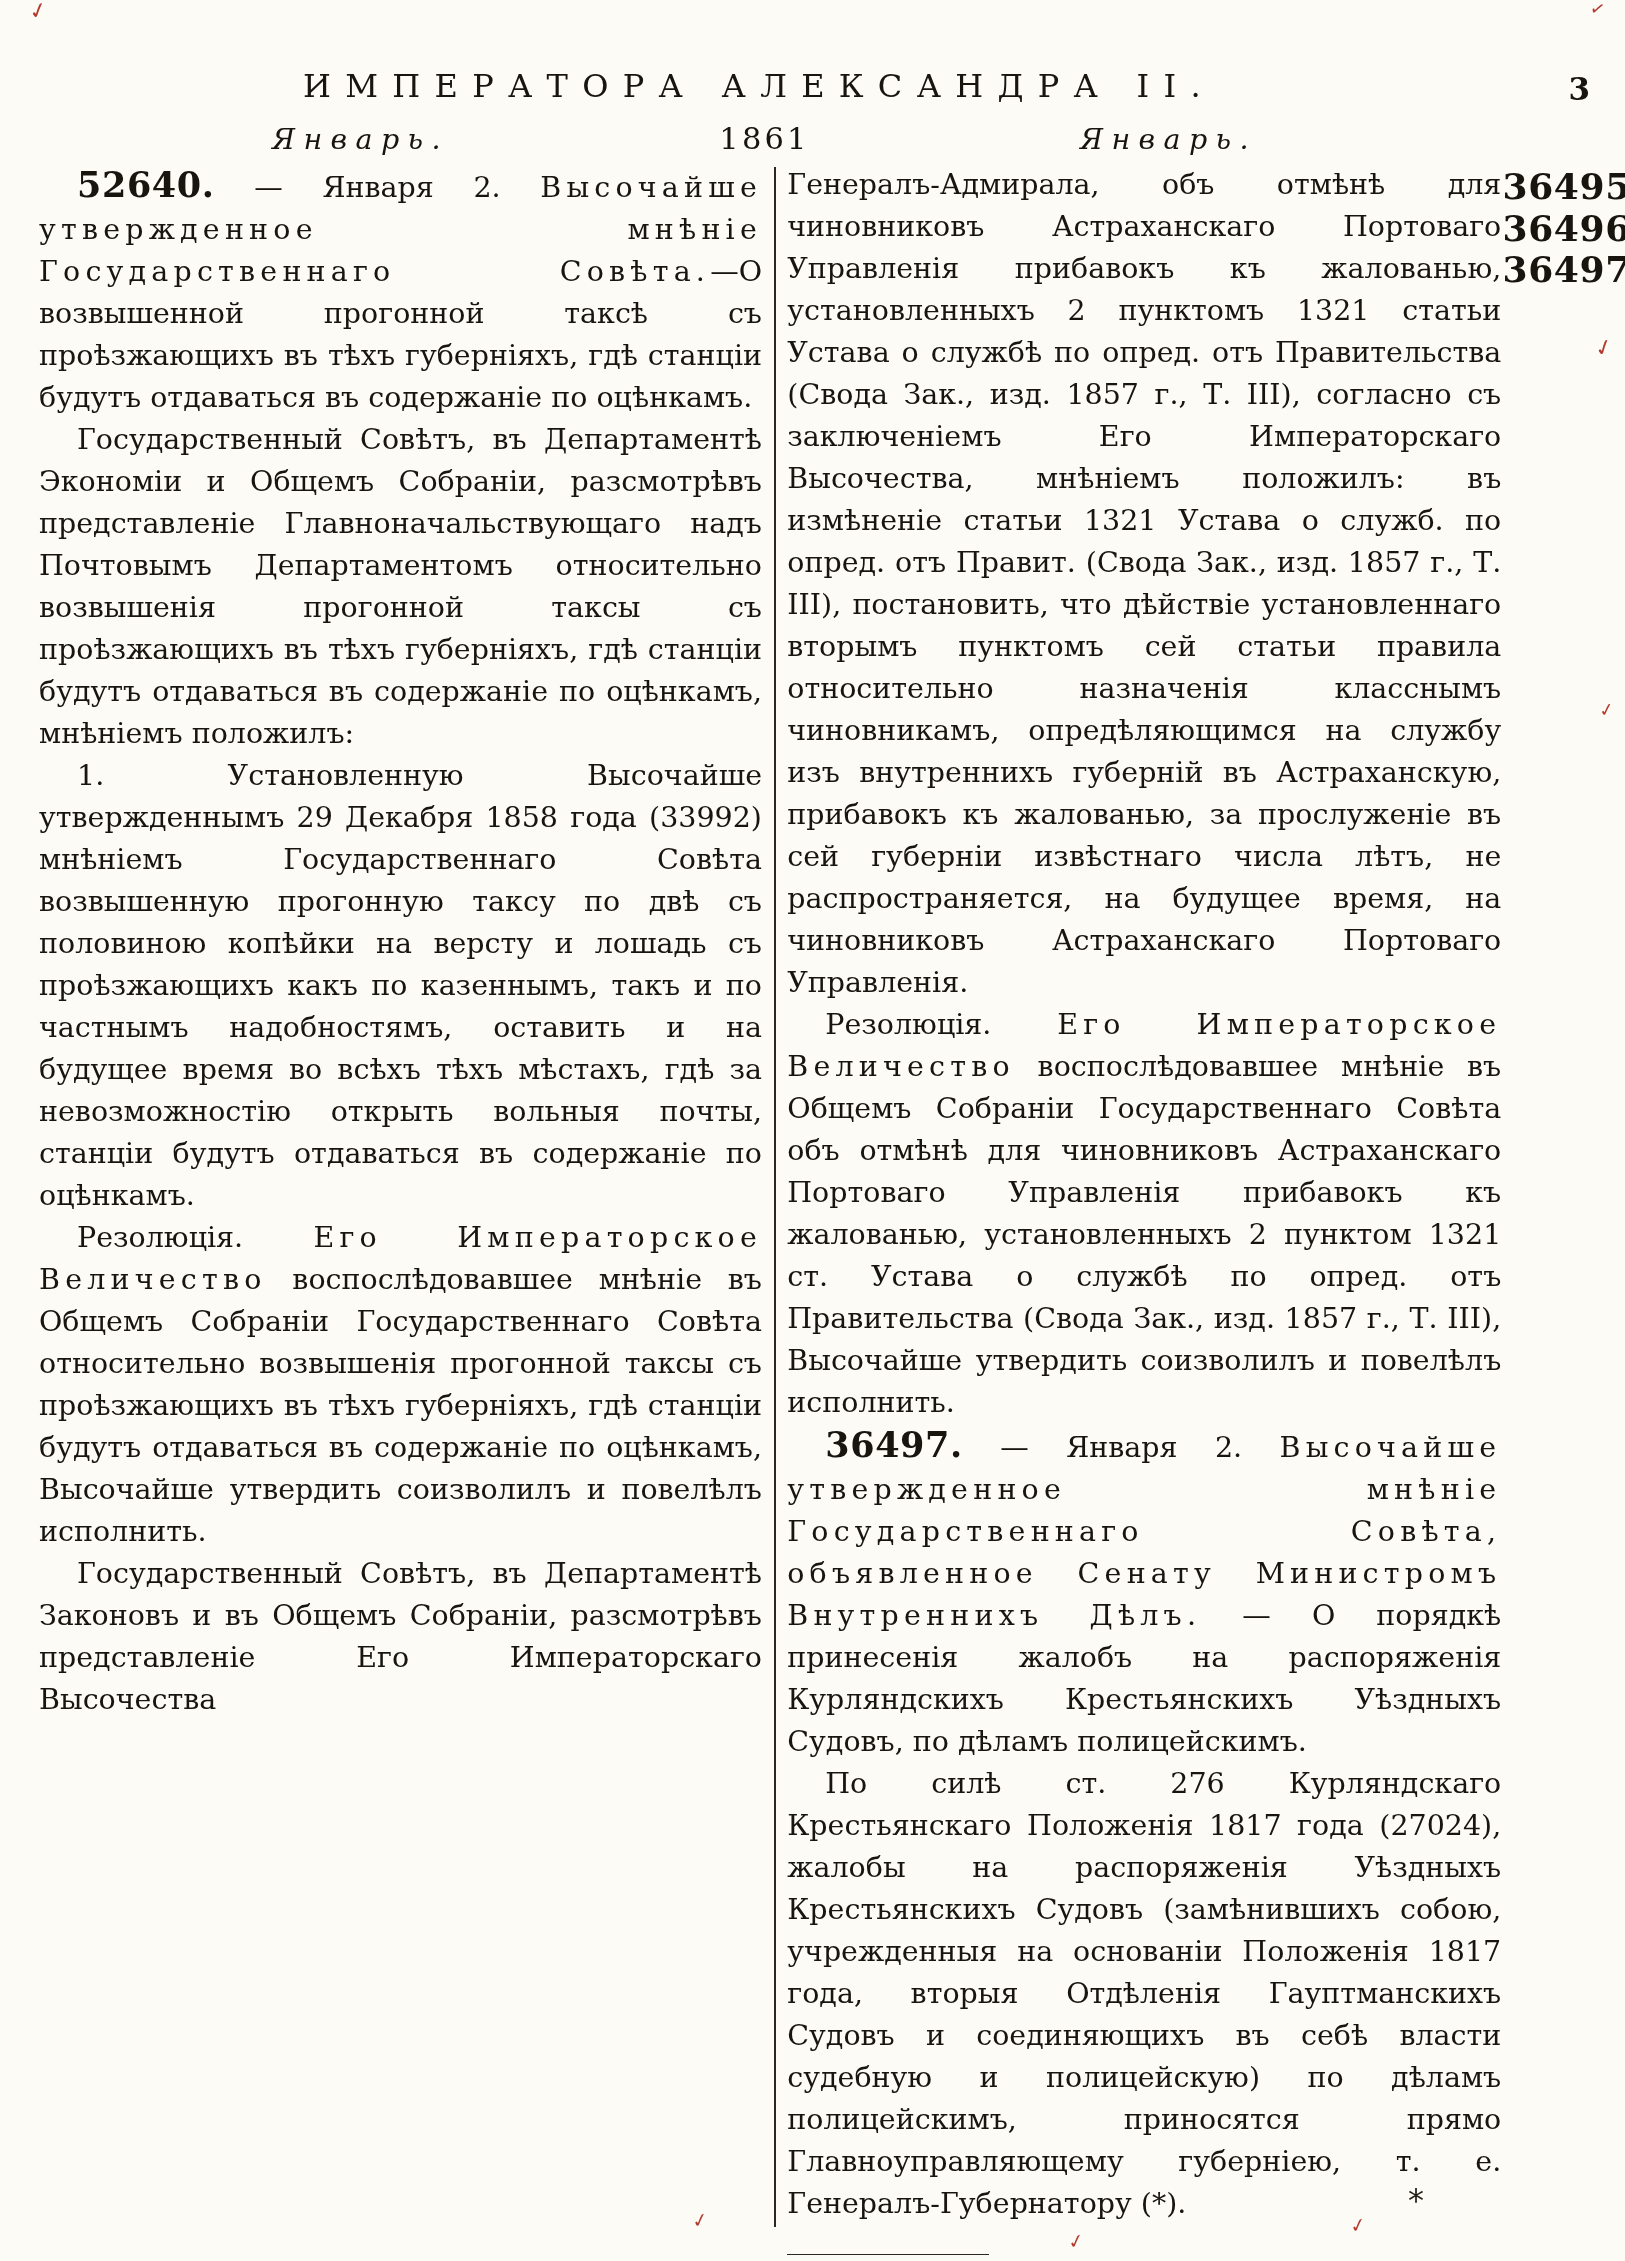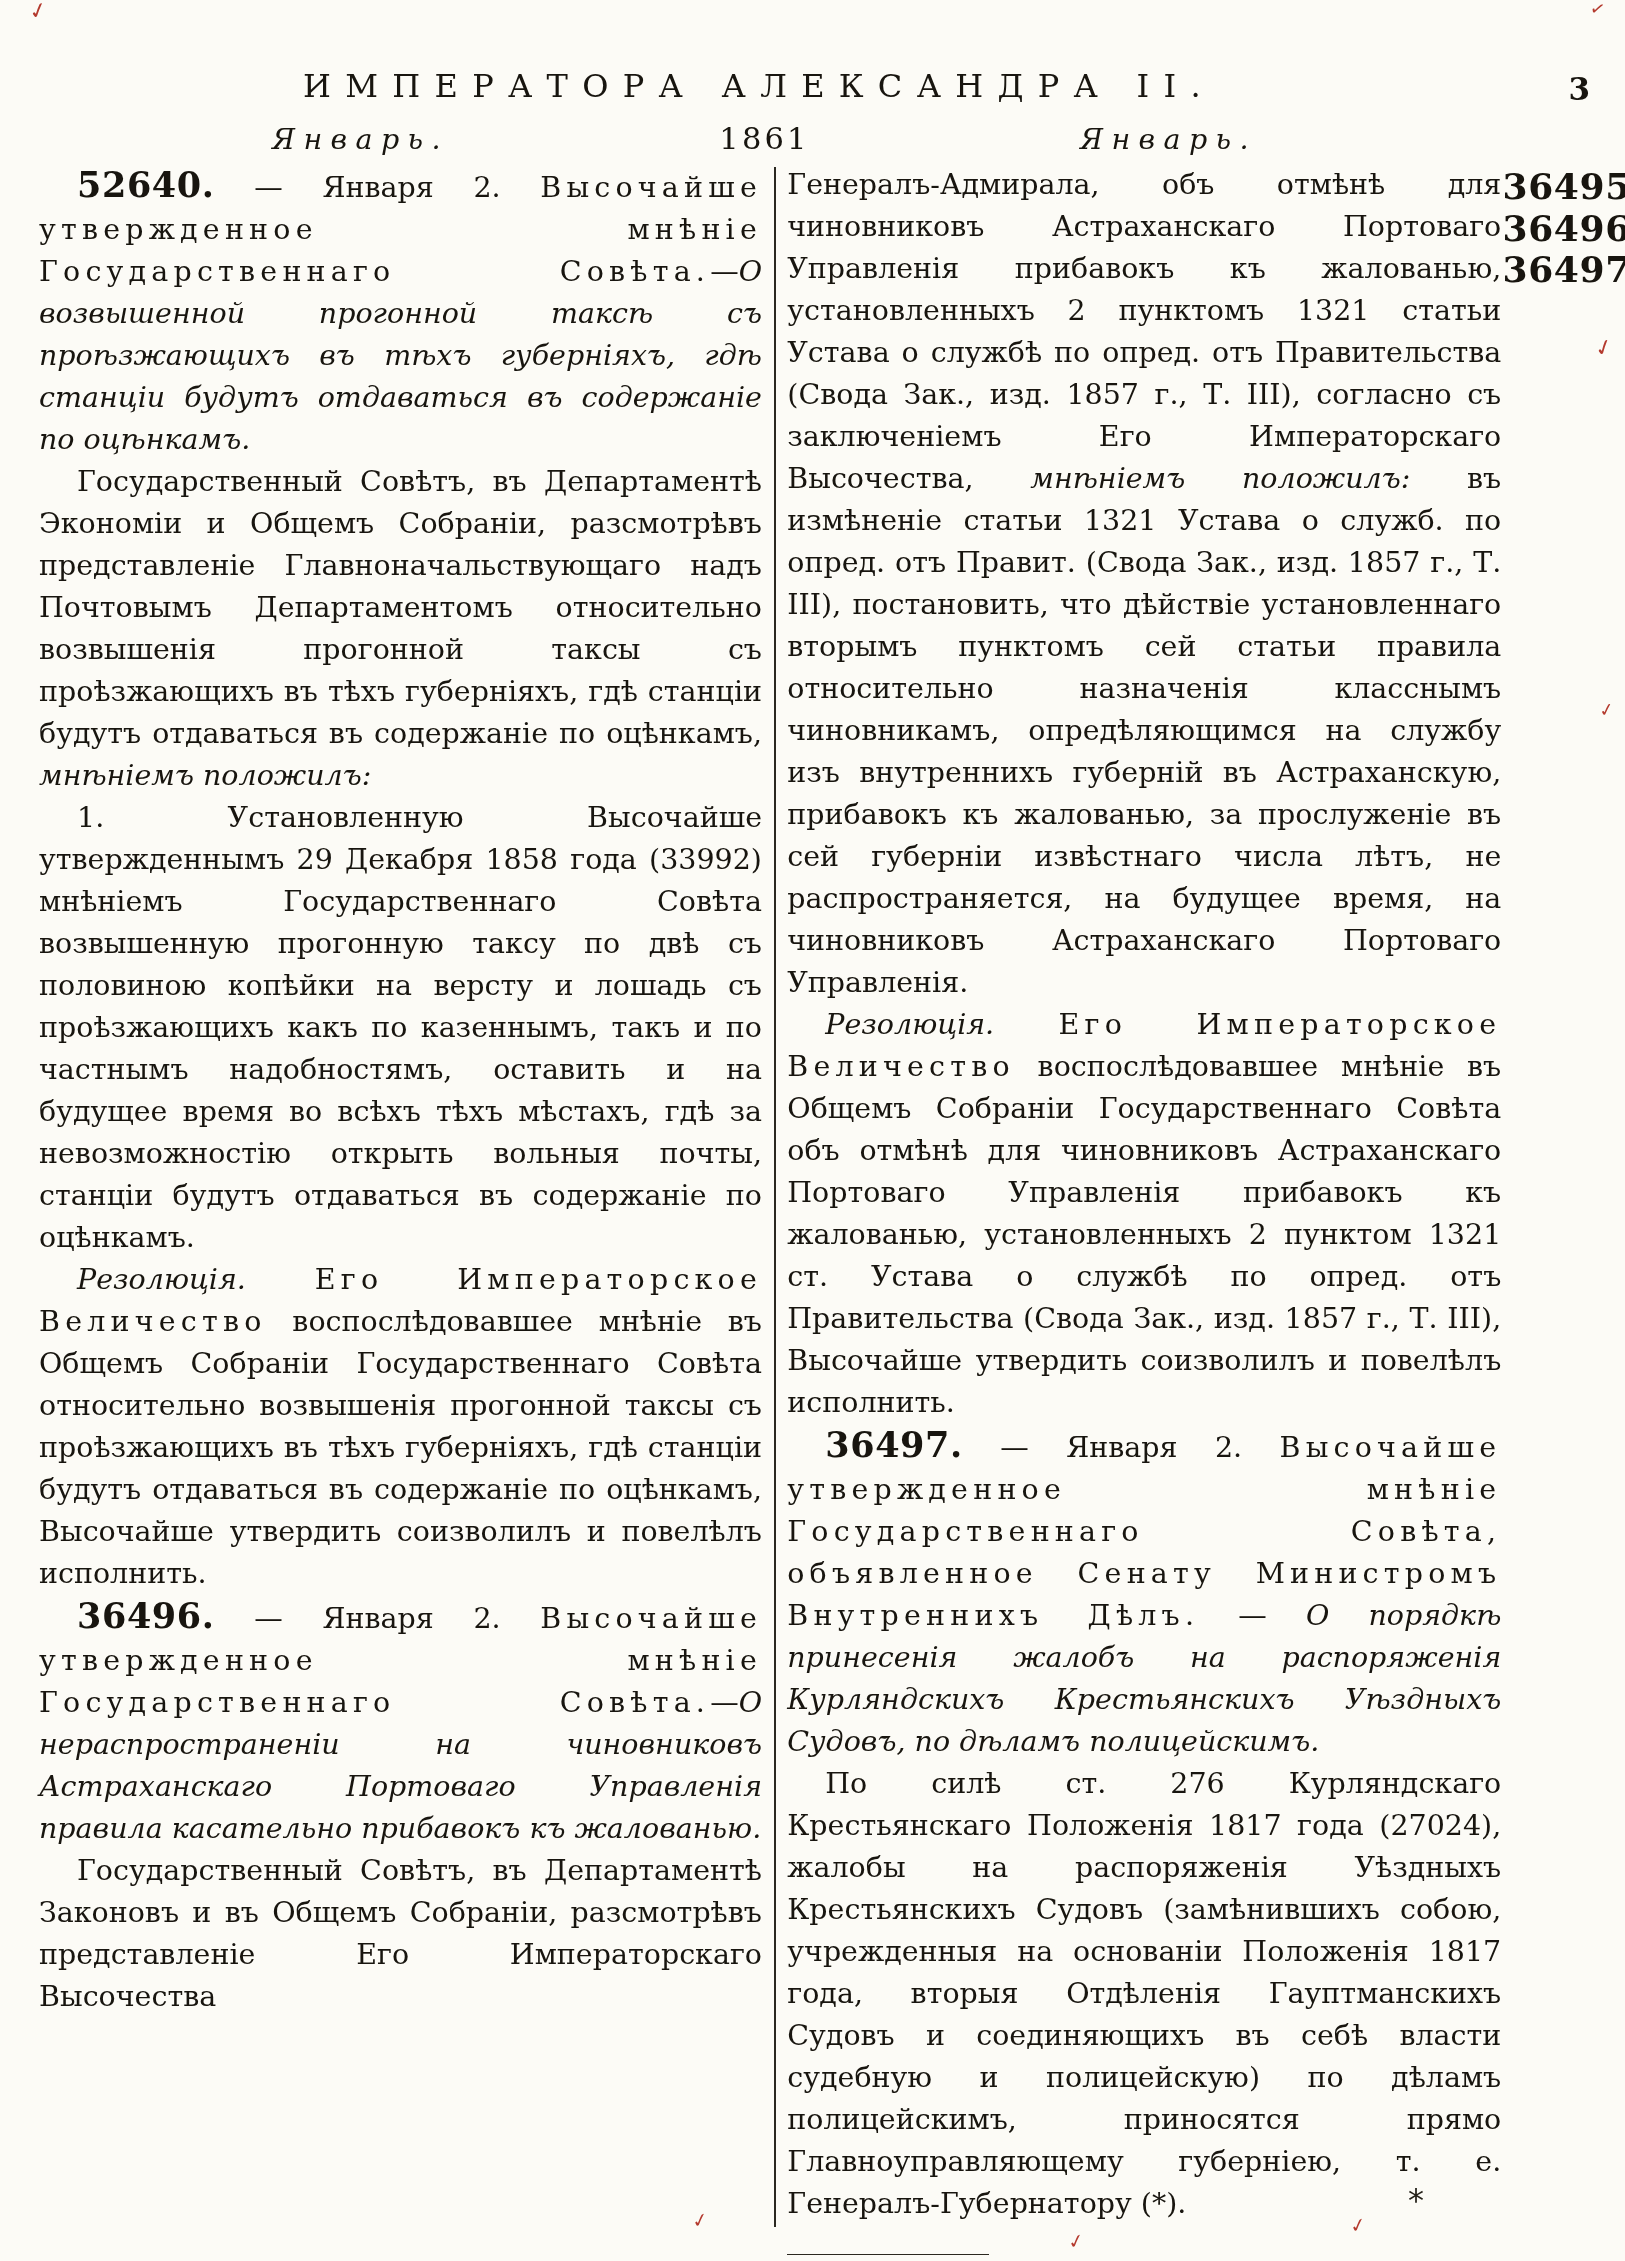--- a/index.html
+++ b/index.html
@@ -73,21 +73,21 @@
   }
   .col.right { width: 714px; }
   .divider {
     width: 1.9px;
     background: #2b2820;
     margin: 2.6px 11.7px 39px 11.7px;
   }
   .para { margin: 0; text-indent: 38px; }
   .para.cont { text-indent: 0; }
   .seg-n { }
-  .seg-i { font-style: italic; }
+  .seg-i { }
   .seg-sp { letter-spacing: 5.2px; }
   .seg-num { font-weight: bold; font-size: 35px; letter-spacing: 0.6px; }
   .margin-strip { position: relative; width: 121px; flex: none; }
   .margin-num {
     position: absolute;
     left: 1.3px;
     font-weight: bold;
     font-size: 36px;
     white-space: nowrap;
     letter-spacing: 0.6px;
@@ -126,21 +126,20 @@
     <span class="sub-year">1861</span>
     <span class="sub-month">Январь.</span>
   </div>
 
   <div class="content">
     <div class="col left">
         <p class="para law"><span class="seg-num">52640.</span><span class="seg-n"> — Января 2. </span><span class="seg-sp">Высочайше утвержденное мнѣніе Государственнаго Совѣта.</span><span class="seg-n">—</span><span class="seg-i">О возвышенной прогонной таксѣ съ проѣзжающихъ въ тѣхъ губерніяхъ, гдѣ станціи будутъ отдаваться въ содержаніе по оцѣнкамъ.</span></p>
         <p class="para body"><span class="seg-n">Государственный Совѣтъ, въ Департаментѣ Экономіи и Общемъ Собраніи, разсмотрѣвъ представленіе Главноначальствующаго надъ Почтовымъ Департаментомъ относительно возвышенія прогонной таксы съ проѣзжающихъ въ тѣхъ губерніяхъ, гдѣ станціи будутъ отдаваться въ содержаніе по оцѣнкамъ, </span><span class="seg-i">мнѣніемъ положилъ:</span></p>
         <p class="para body"><span class="seg-n">1. Установленную Высочайше утвержденнымъ 29 Декабря 1858 года (33992) мнѣніемъ Государственнаго Совѣта возвышенную прогонную таксу по двѣ съ половиною копѣйки на версту и лошадь съ проѣзжающихъ какъ по казеннымъ, такъ и по частнымъ надобностямъ, оставить и на будущее время во всѣхъ тѣхъ мѣстахъ, гдѣ за невозможностію открыть вольныя почты, станціи будутъ отдаваться въ содержаніе по оцѣнкамъ.</span></p>
         <p class="para body"><span class="seg-i">Резолюція.</span><span class="seg-n"> </span><span class="seg-sp">Его Императорское Величество</span><span class="seg-n"> воспослѣдовавшее мнѣніе въ Общемъ Собраніи Государственнаго Совѣта относительно возвышенія прогонной таксы съ проѣзжающихъ въ тѣхъ губерніяхъ, гдѣ станціи будутъ отдаваться въ содержаніе по оцѣнкамъ, Высочайше утвердить соизволилъ и повелѣлъ исполнить.</span></p>
-        <p class="para law"><span class="seg-num">36496.</span><span class="seg-n"> — Января 2. </span><span class="seg-sp">Высочайше утвержденное мнѣніе Государственнаго Совѣта.</span><span class="seg-n">—</span><span class="seg-i">О нераспространеніи на чиновниковъ Астраханскаго Портоваго Управленія правила касательно прибавокъ къ жалованью.</span></p>
         <p class="para body"><span class="seg-n">Государственный Совѣтъ, въ Департаментѣ Законовъ и въ Общемъ Собраніи, разсмотрѣвъ представленіе Его Императорскаго Высочества</span></p>
       </div>
     <div class="divider"></div>
     <div class="col right">
         <p class="para cont"><span class="seg-n">Генералъ-Адмирала, объ отмѣнѣ для чиновниковъ Астраханскаго Портоваго Управленія прибавокъ къ жалованью, установленныхъ 2 пунктомъ 1321 статьи Устава о службѣ по опред. отъ Правительства (Свода Зак., изд. 1857 г., Т. III), согласно съ заключеніемъ Его Императорскаго Высочества, </span><span class="seg-i">мнѣніемъ положилъ:</span><span class="seg-n"> въ измѣненіе статьи 1321 Устава о служб. по опред. отъ Правит. (Свода Зак., изд. 1857 г., Т. III), постановить, что дѣйствіе установленнаго вторымъ пунктомъ сей статьи правила относительно назначенія класснымъ чиновникамъ, опредѣляющимся на службу изъ внутреннихъ губерній въ Астраханскую, прибавокъ къ жалованью, за прослуженіе въ сей губерніи извѣстнаго числа лѣтъ, не распространяется, на будущее время, на чиновниковъ Астраханскаго Портоваго Управленія.</span></p>
         <p class="para body"><span class="seg-i">Резолюція.</span><span class="seg-n"> </span><span class="seg-sp">Его Императорское Величество</span><span class="seg-n"> воспослѣдовавшее мнѣніе въ Общемъ Собраніи Государственнаго Совѣта объ отмѣнѣ для чиновниковъ Астраханскаго Портоваго Управленія прибавокъ къ жалованью, установленныхъ 2 пунктом 1321 ст. Устава о службѣ по опред. отъ Правительства (Свода Зак., изд. 1857 г., Т. III), Высочайше утвердить соизволилъ и повелѣлъ исполнить.</span></p>
         <p class="para law"><span class="seg-num">36497.</span><span class="seg-n"> — Января 2. </span><span class="seg-sp">Высочайше утвержденное мнѣніе Государственнаго Совѣта, объявленное Сенату Министромъ Внутреннихъ Дѣлъ.</span><span class="seg-n"> — </span><span class="seg-i">О порядкѣ принесенія жалобъ на распоряженія Курляндскихъ Крестьянскихъ Уѣздныхъ Судовъ, по дѣламъ полицейскимъ.</span></p>
         <p class="para body"><span class="seg-n">По силѣ ст. 276 Курляндскаго Крестьянскаго Положенія 1817 года (27024), жалобы на распоряженія Уѣздныхъ Крестьянскихъ Судовъ (замѣнившихъ собою, учрежденныя на основаніи Положенія 1817 года, вторыя Отдѣленія Гауптманскихъ Судовъ и соединяющихъ въ себѣ власти судебную и полицейскую) по дѣламъ полицейскимъ, приносятся прямо Главноуправляющему губерніею, т. е. Генералъ-Губернатору (*).</span></p>
         <div class="footnote">
           <div class="footnote-rule"></div>

